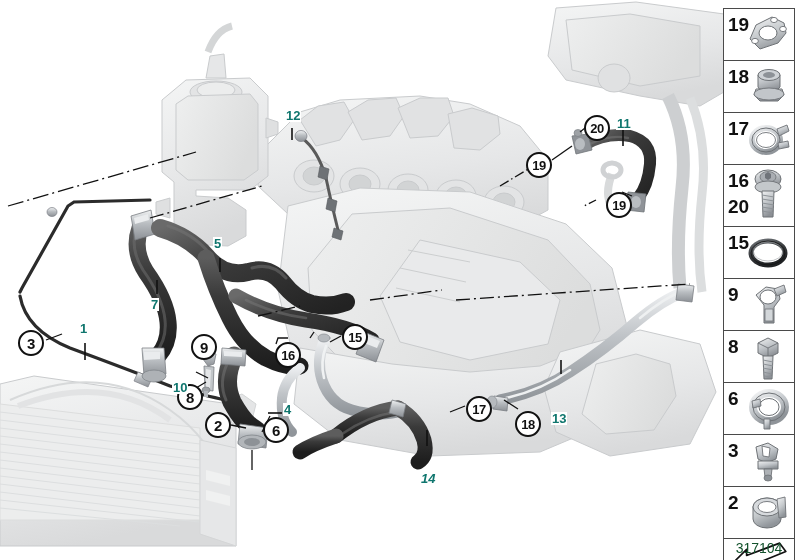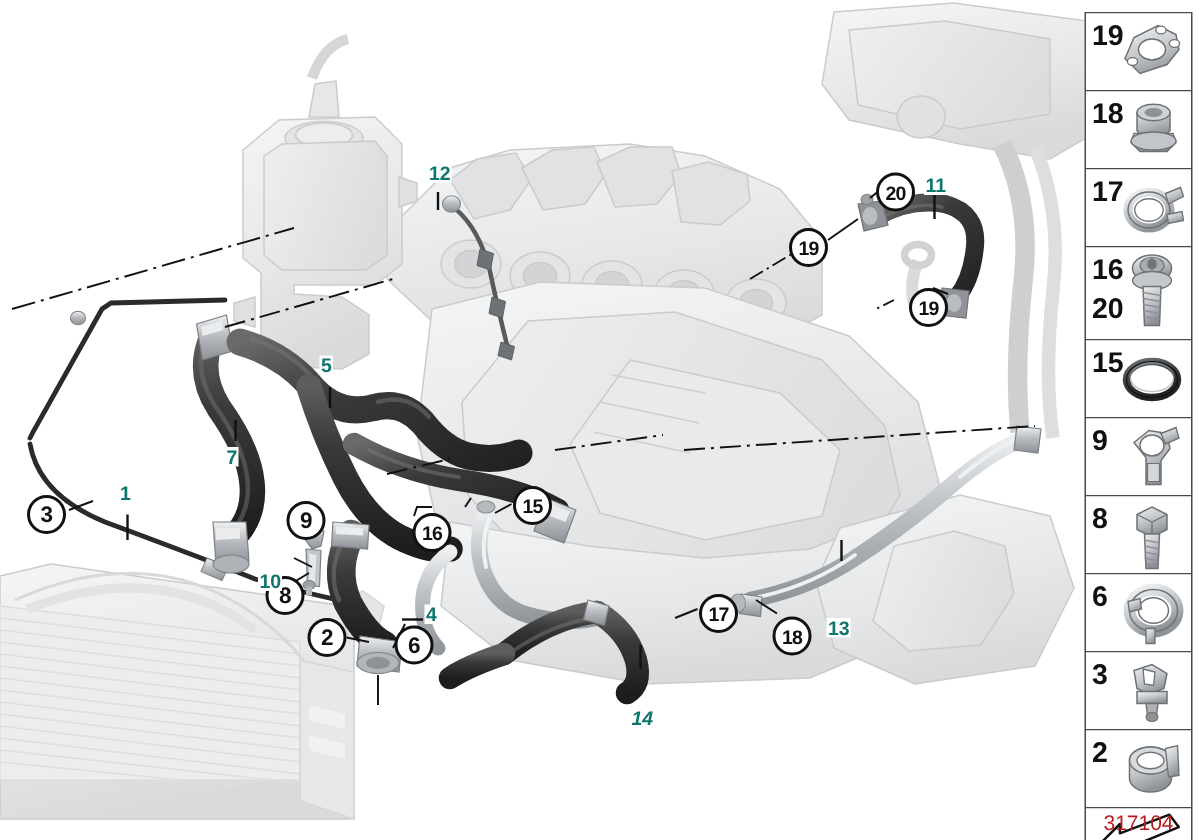--- a/index.html
+++ b/index.html
@@ -34,21 +34,21 @@
   .lg-cell:last-child{border-bottom:none;}
   .lg-cell.tall{height:62px;}
   .lg-cell.arrow{height:48px;}
   .lg-num{position:absolute;left:4px;top:6px;font-size:19px;font-weight:bold;
           color:#111;font-family:"Liberation Sans",sans-serif;line-height:1;}
   .lg-num2{position:absolute;left:4px;top:32px;font-size:19px;font-weight:bold;
            color:#111;font-family:"Liberation Sans",sans-serif;line-height:1;}
   .lg-art{position:absolute;right:2px;top:0;width:48px;height:100%;}
 
   #partno{position:absolute;left:723px;top:540px;width:72px;text-align:center;
-          font-size:14px;color:#b91c1c;font-family:"Liberation Sans",sans-serif;z-index:50;}
+          font-size:14px;color:#14532d;font-family:"Liberation Sans",sans-serif;z-index:50;}
 </style>
 </head>
 <body>
 
 <div id="stage">
 
   <svg id="diagram" viewBox="0 0 723 560">
     <defs>
       <linearGradient id="hoseG" x1="0" y1="0" x2="0" y2="1">
         <stop offset="0%" stop-color="#5d5d5d"></stop>

